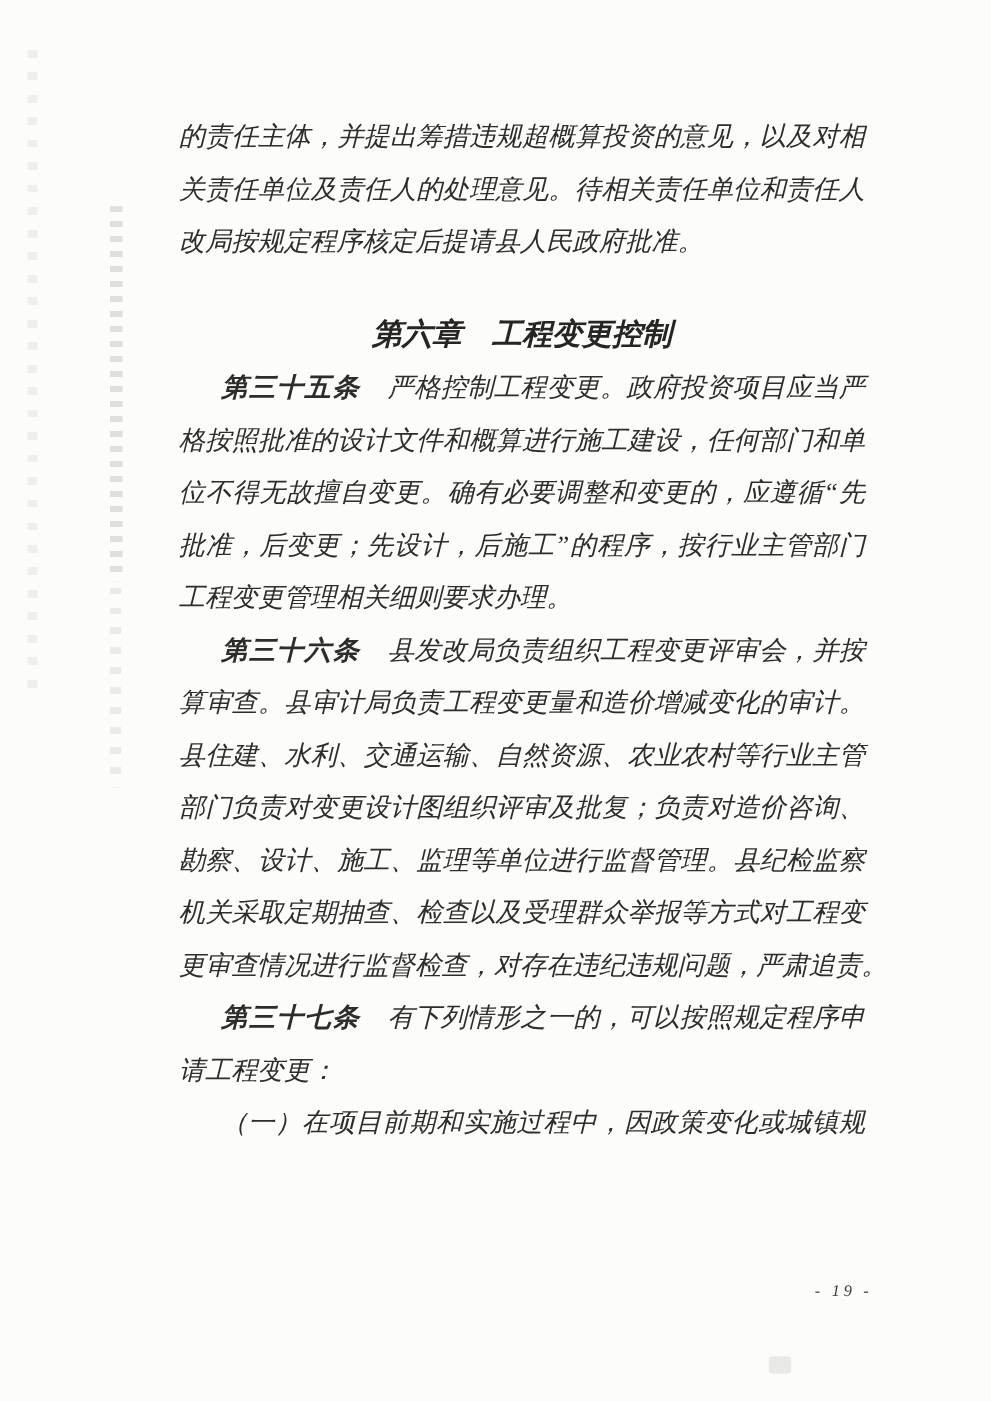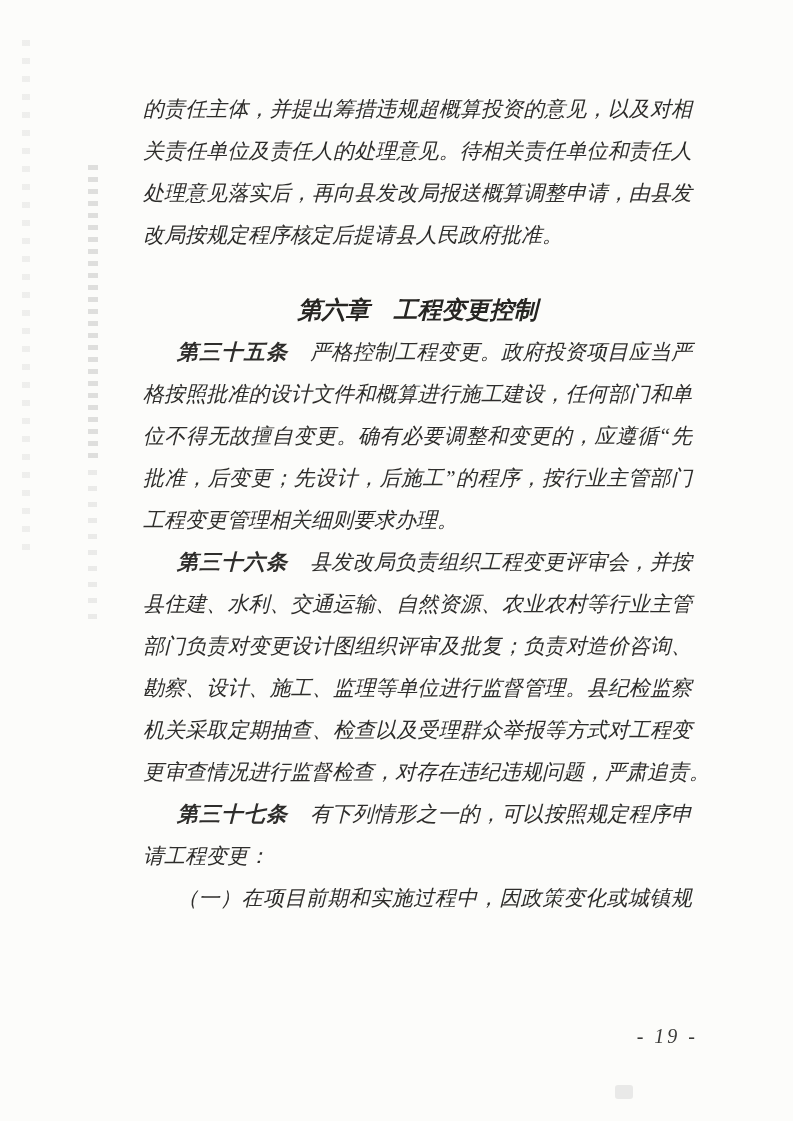--- a/index.html
+++ b/index.html
@@ -40,21 +40,21 @@
     text-align:left;
     text-align-last:center;
     font-family:"Liberation Sans","DejaVu Sans",sans-serif;
     font-weight:bold;
     font-size:24px;
     color:#262522;
   }
   .page-number{
     position:absolute;
     top:1025px;right:95px;
-    font-size:20px;
+    font-size:13px;
     letter-spacing:3px;
     color:#3a3a38;
     font-family:"Liberation Serif","DejaVu Serif",serif;
   }
   
   .artifact{
     position:absolute;
     pointer-events:none;
   }
   .artifact.strip-a{
@@ -81,29 +81,29 @@
 <div class="page">
 
   <div class="artifact strip-a"></div>
   <div class="artifact strip-b"></div>
   <div class="artifact strip-c"></div>
   <div class="artifact smudge"></div>
 
   <div class="textblock">
       <div class="line full">的责任主体，并提出筹措违规超概算投资的意见，以及对相</div>
       <div class="line full">关责任单位及责任人的处理意见。待相关责任单位和责任人</div>
-      <div class="line full">处理意见落实后，再向县发改局报送概算调整申请，由县发</div>
       <div class="line end">改局按规定程序核定后提请县人民政府批准。</div>
       <div class="line heading">第六章　工程变更控制</div>
       <div class="line first"><b class="lead">第三十五条</b><span>严格控制工程变更。政府投资项目应当严</span></div>
       <div class="line full">格按照批准的设计文件和概算进行施工建设，任何部门和单</div>
       <div class="line full">位不得无故擅自变更。确有必要调整和变更的，应遵循“先</div>
       <div class="line full">批准，后变更；先设计，后施工”的程序，按行业主管部门</div>
       <div class="line end">工程变更管理相关细则要求办理。</div>
       <div class="line first"><b class="lead">第三十六条</b><span>县发改局负责组织工程变更评审会，并按</span></div>
+      <div class="line full">算审查。县审计局负责工程变更量和造价增减变化的审计。</div>
       <div class="line full">县住建、水利、交通运输、自然资源、农业农村等行业主管</div>
       <div class="line full">部门负责对变更设计图组织评审及批复；负责对造价咨询、</div>
       <div class="line full">勘察、设计、施工、监理等单位进行监督管理。县纪检监察</div>
       <div class="line full">机关采取定期抽查、检查以及受理群众举报等方式对工程变</div>
       <div class="line full">更审查情况进行监督检查，对存在违纪违规问题，严肃追责。</div>
       <div class="line first"><b class="lead">第三十七条</b><span>有下列情形之一的，可以按照规定程序申</span></div>
       <div class="line end">请工程变更：</div>
       <div class="line item">（一）在项目前期和实施过程中，因政策变化或城镇规</div>
     </div>
 

